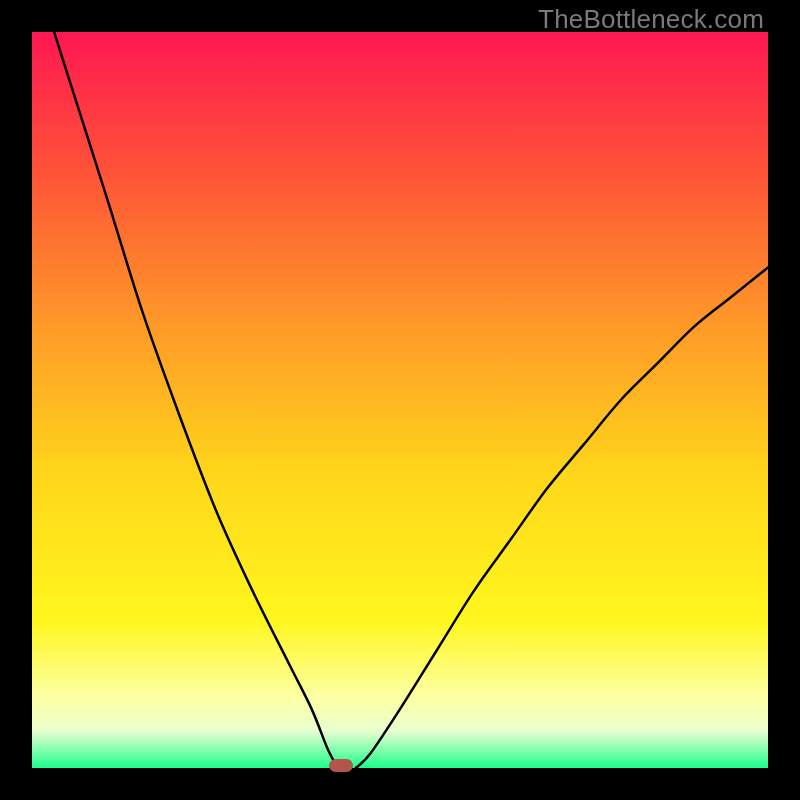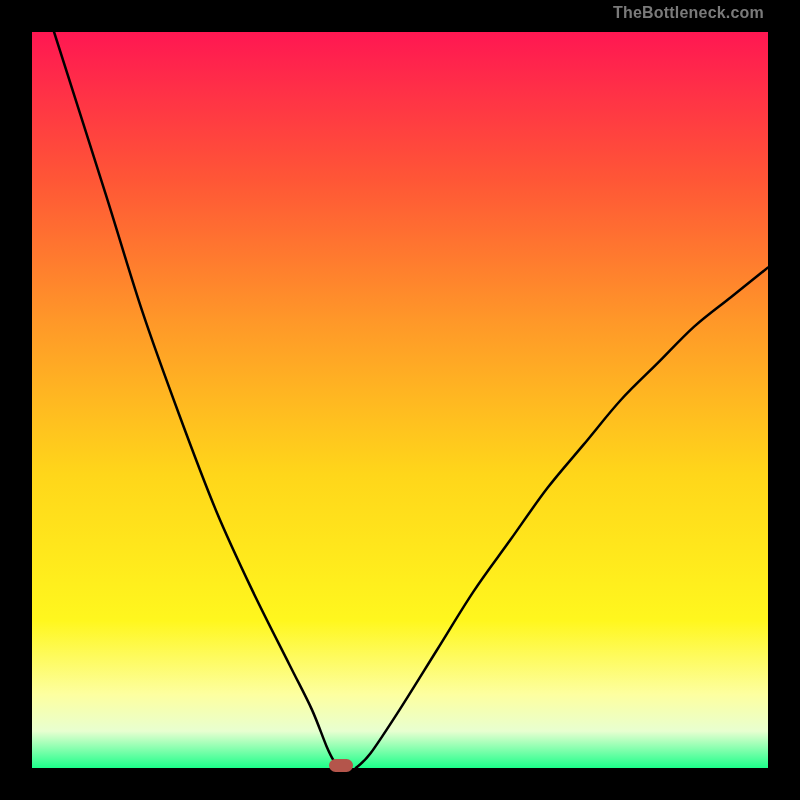--- a/index.html
+++ b/index.html
@@ -35,22 +35,22 @@
       #fdffa0 90%,
       #e8ffd0 95%,
       #1cff8a 100%
     );
   }
   .watermark {
     position: absolute;
     top: 4px;
     right: 36px;
     color: #7a7a7a;
-    font-size: 16px;
-    font-weight: 700;
+    font-size: 26px;
+    font-weight: 400;
     letter-spacing: 0.2px;
   }
   svg.curve {
     position: absolute;
     left: 0;
     top: 0;
   }
   .marker {
     position: absolute;
     width: 24px;

